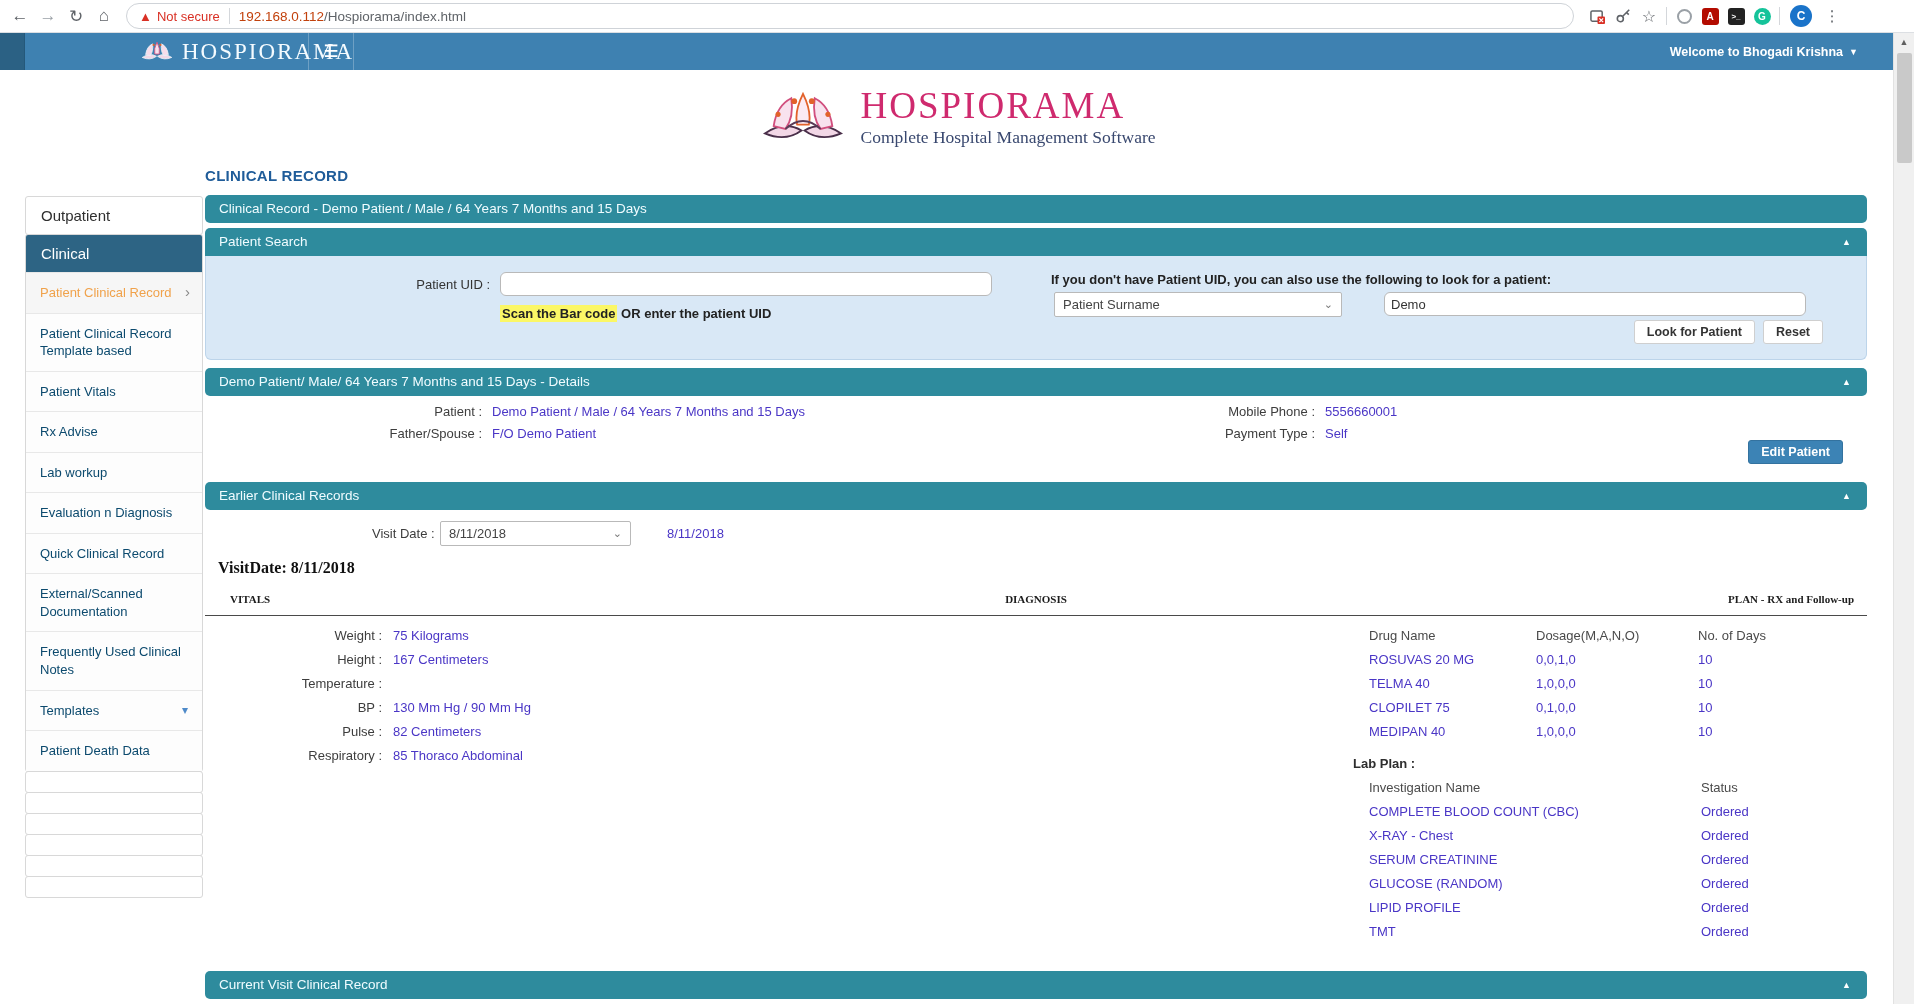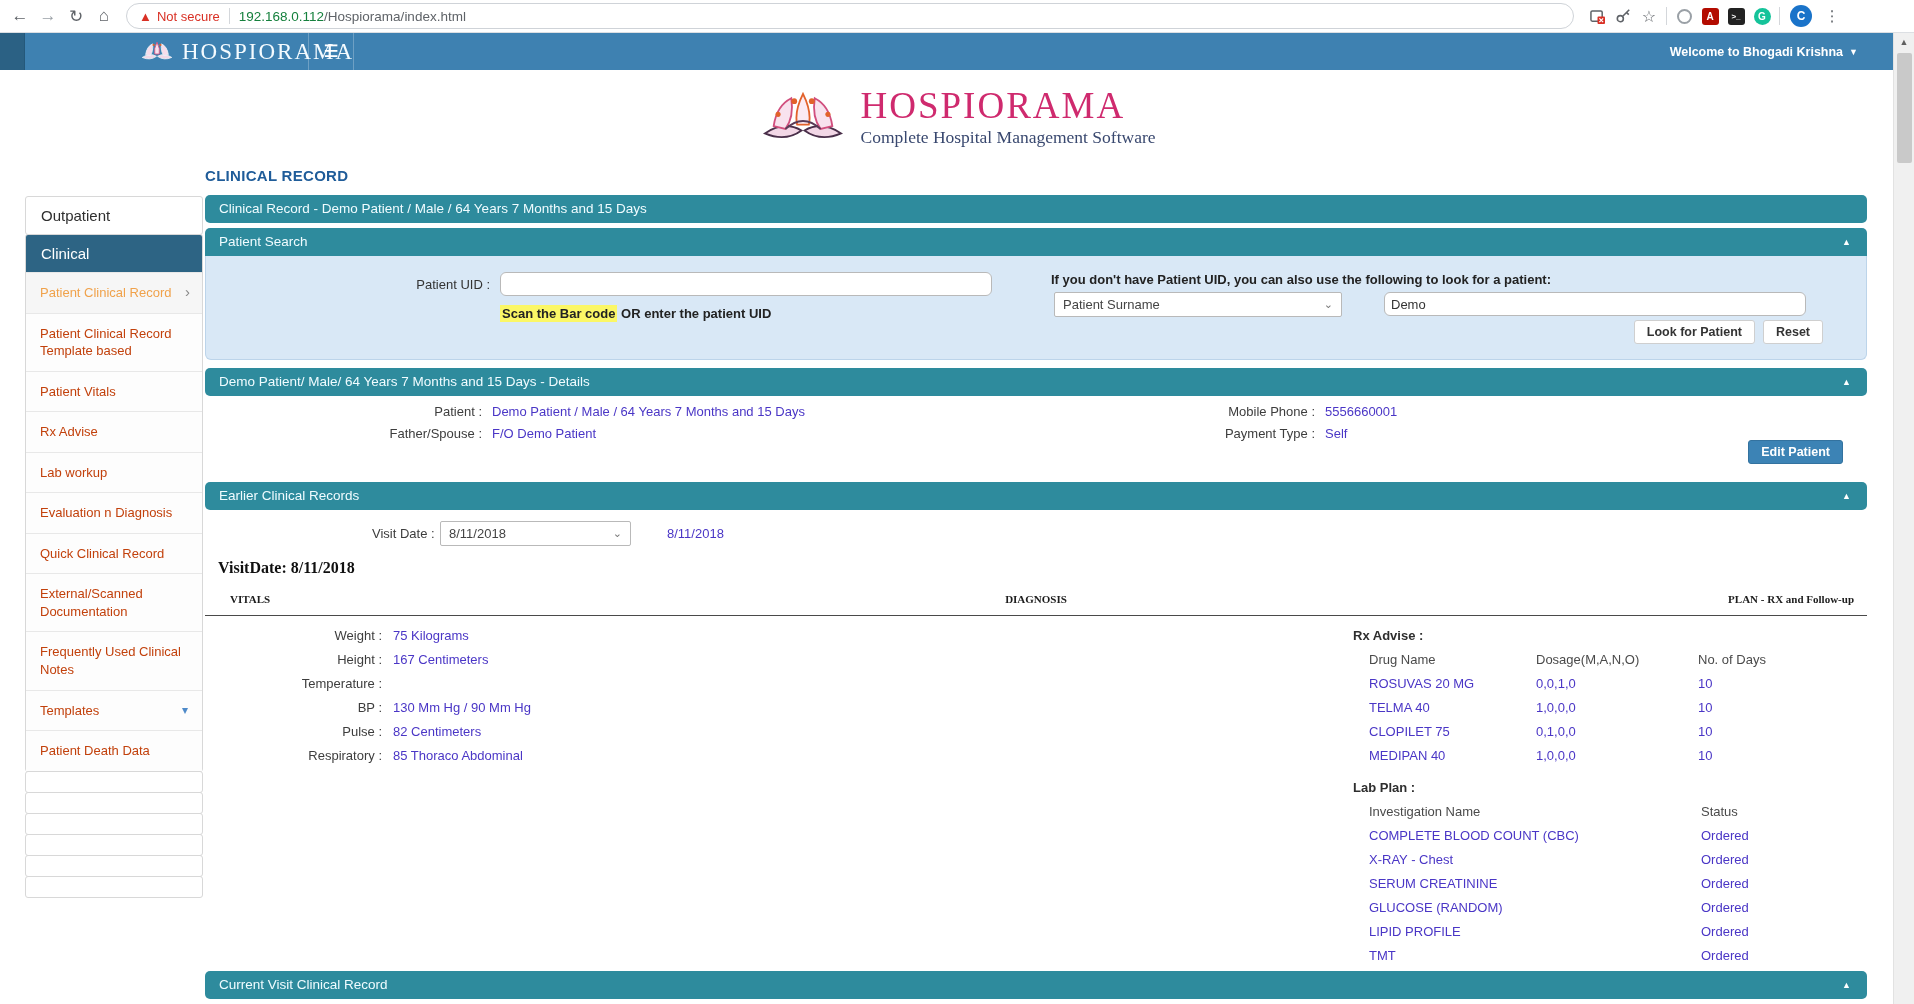--- a/index.html
+++ b/index.html
@@ -11,21 +11,21 @@
   .browser-bar { position:absolute; top:0; left:0; width:100%; height:33px; background:#fff;
                  border-bottom:1px solid #dcdfe3; display:flex; align-items:center; }
   .nav-ico { width:28px; height:26px; display:flex; align-items:center; justify-content:center;
              color:#5f6368; font-size:17px; cursor:pointer; flex:0 0 auto; }
   .nav-ico.dim { color:#9aa0a6; }
   .url-pill { height:26px; width:1448px; margin-left:8px; background:#fff; border:1px solid #cfd3d8;
               border-radius:13px; display:flex; align-items:center; padding:0 12px; }
   .warn-tri { color:#d93025; font-size:13px; margin-right:5px; }
   .not-secure { color:#d93025; font-size:13px; }
   .pill-sep { width:1px; height:16px; background:#d4d7db; margin:0 9px; }
-  .url-host { color:#15803d; font-size:13.5px; }
+  .url-host { color:#c2410c; font-size:13.5px; }
   .url-path { color:#5f6368; font-size:13.5px; }
   .chrome-right { display:flex; align-items:center; margin-left:10px; }
   .ext-box { width:26px; height:24px; display:flex; align-items:center; justify-content:center; cursor:pointer; }
   .mini { width:17px; height:17px; border-radius:3px; display:flex; align-items:center; justify-content:center;
           font-size:10px; font-weight:bold; color:#fff; }
   .mini.acrobat { background:#b30b00; }
   .mini.term { background:#222; color:#fff; font-size:8px; border-radius:3px; }
   .mini.gram { background:#15c39a; border-radius:50%; }
   .mini.ringed { background:#fff; border:2px solid #9aa0a6; border-radius:50%; width:15px; height:15px; }
   .avatar { width:22px; height:22px; border-radius:50%; background:#1a73c9; color:#fff; font-size:12px;
@@ -51,21 +51,21 @@
   .logo-title { font-family:"Liberation Serif", serif; font-size:37px; color:#cf2a6e; letter-spacing:2px; line-height:1.05; }
   .logo-sub { font-family:"Liberation Serif", serif; font-size:17.5px; color:#39486f; margin-top:2px; }
 
   
   .sidebar { position:absolute; left:25px; top:197px; width:178px; }
   .side-box { background:#fff; border:1px solid #d8d8d8; border-radius:3px; margin-top:-1px;
               font-size:15px; color:#2f2f2f; }
   .side-box .top-item { padding:10px 15px; cursor:pointer; }
   .side-hd { background:#2d6484; color:#fff; padding:10px 15px; border-radius:2px 2px 0 0; cursor:pointer; }
   .submenu { background:#fdfdfd; }
-  .sub-item { padding:11px 14px; font-size:13px; line-height:1.35; color:#c2410c; cursor:pointer;
+  .sub-item { padding:11px 14px; font-size:13px; line-height:1.35; color:#0c4a6e; cursor:pointer;
               border-top:1px solid #e8e8e8; position:relative; }
   .sub-item.active { color:#f0a24b; background:#f6f6f6; padding-right:26px; }
   .sub-item.active::after { content:"\203A"; position:absolute; right:12px; top:50%; transform:translateY(-52%);
                             color:#888; font-size:15px; }
   .sub-item.has-caret::after { content:"\25BE"; position:absolute; right:14px; top:50%; transform:translateY(-50%);
                                color:#4e8ac9; font-size:12px; }
 
   
   .main { position:absolute; left:205px; top:167px; width:1662px; }
   .page-title { color:#1f5c99; font-size:15px; font-weight:bold; letter-spacing:.3px; height:18px; margin-bottom:10px; }
@@ -370,21 +370,20 @@
               <span class="vval">82 Centimeters</span>
             </div>
             <div class="vrow">
               <span class="vlabel">Respiratory :</span>
               <span class="vval">85 Thoraco Abdominal</span>
             </div>
           </div>
 
 
         <div class="rx-block">
-          <div class="sec-lbl">Rx Advise :</div>
           <div class="rx-grid rowline th">
             <span>Drug Name</span>
             <span>Dosage(M,A,N,O)</span>
             <span>No. of Days</span>
           </div>
           <div>
 
           <div class="rx-grid rowline tv">
                 <span>ROSUVAS 20 MG</span>
                 <span>0,0,1,0</span>

